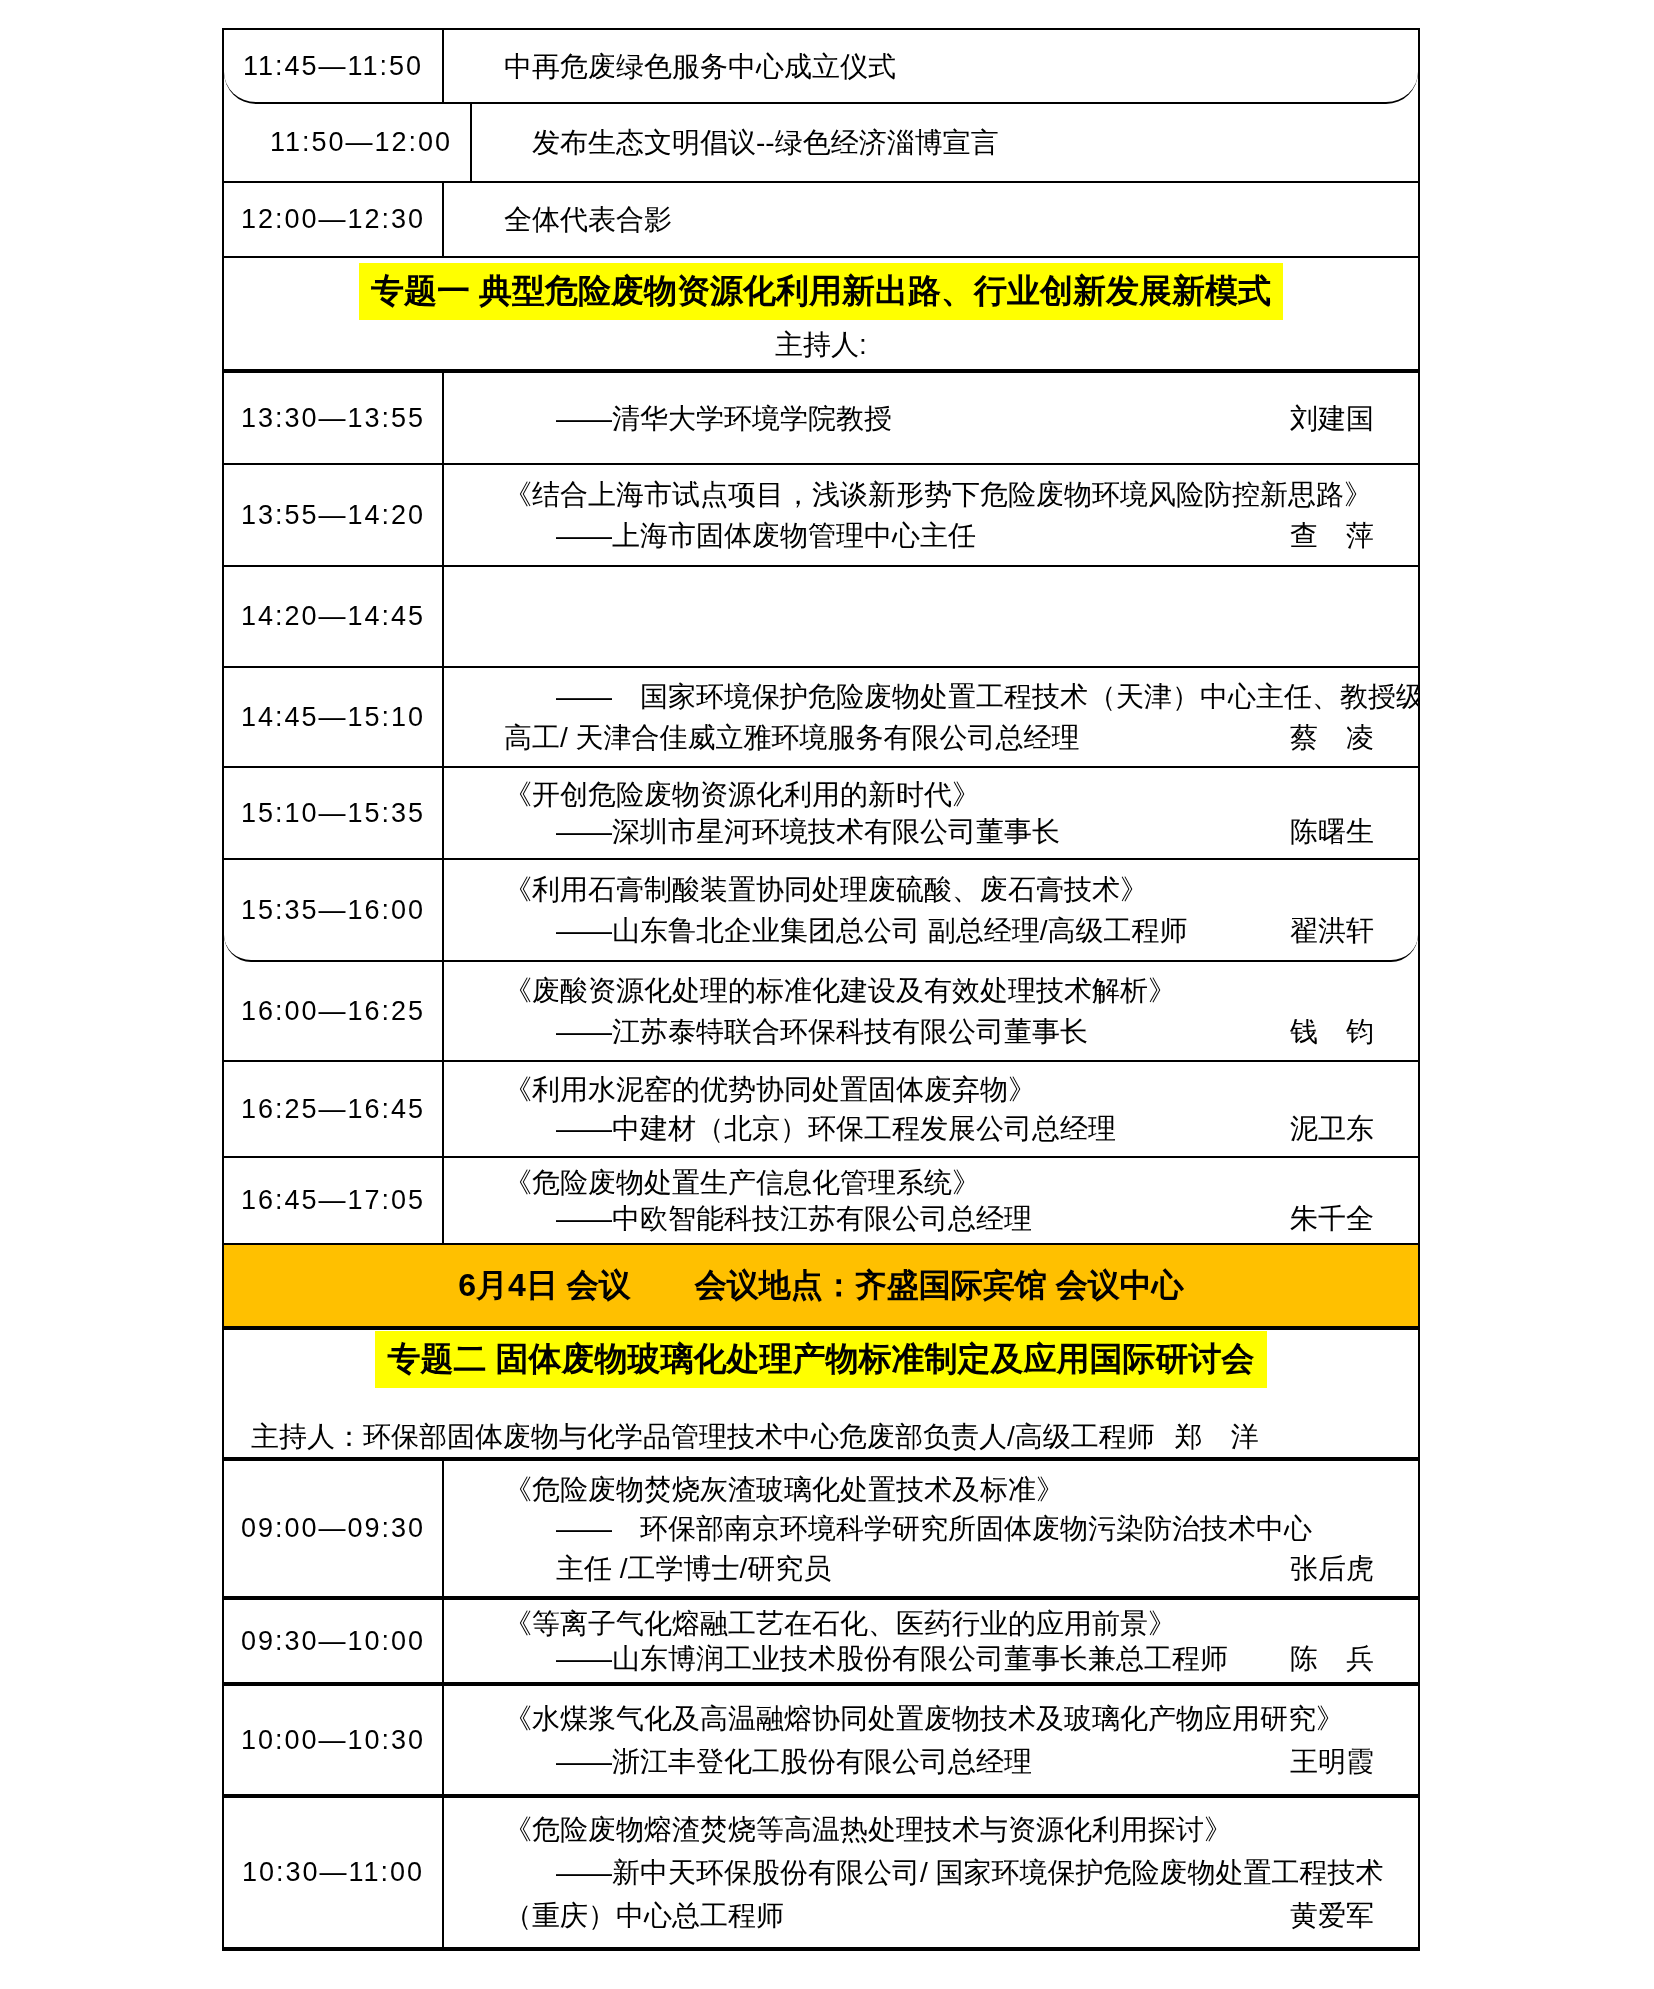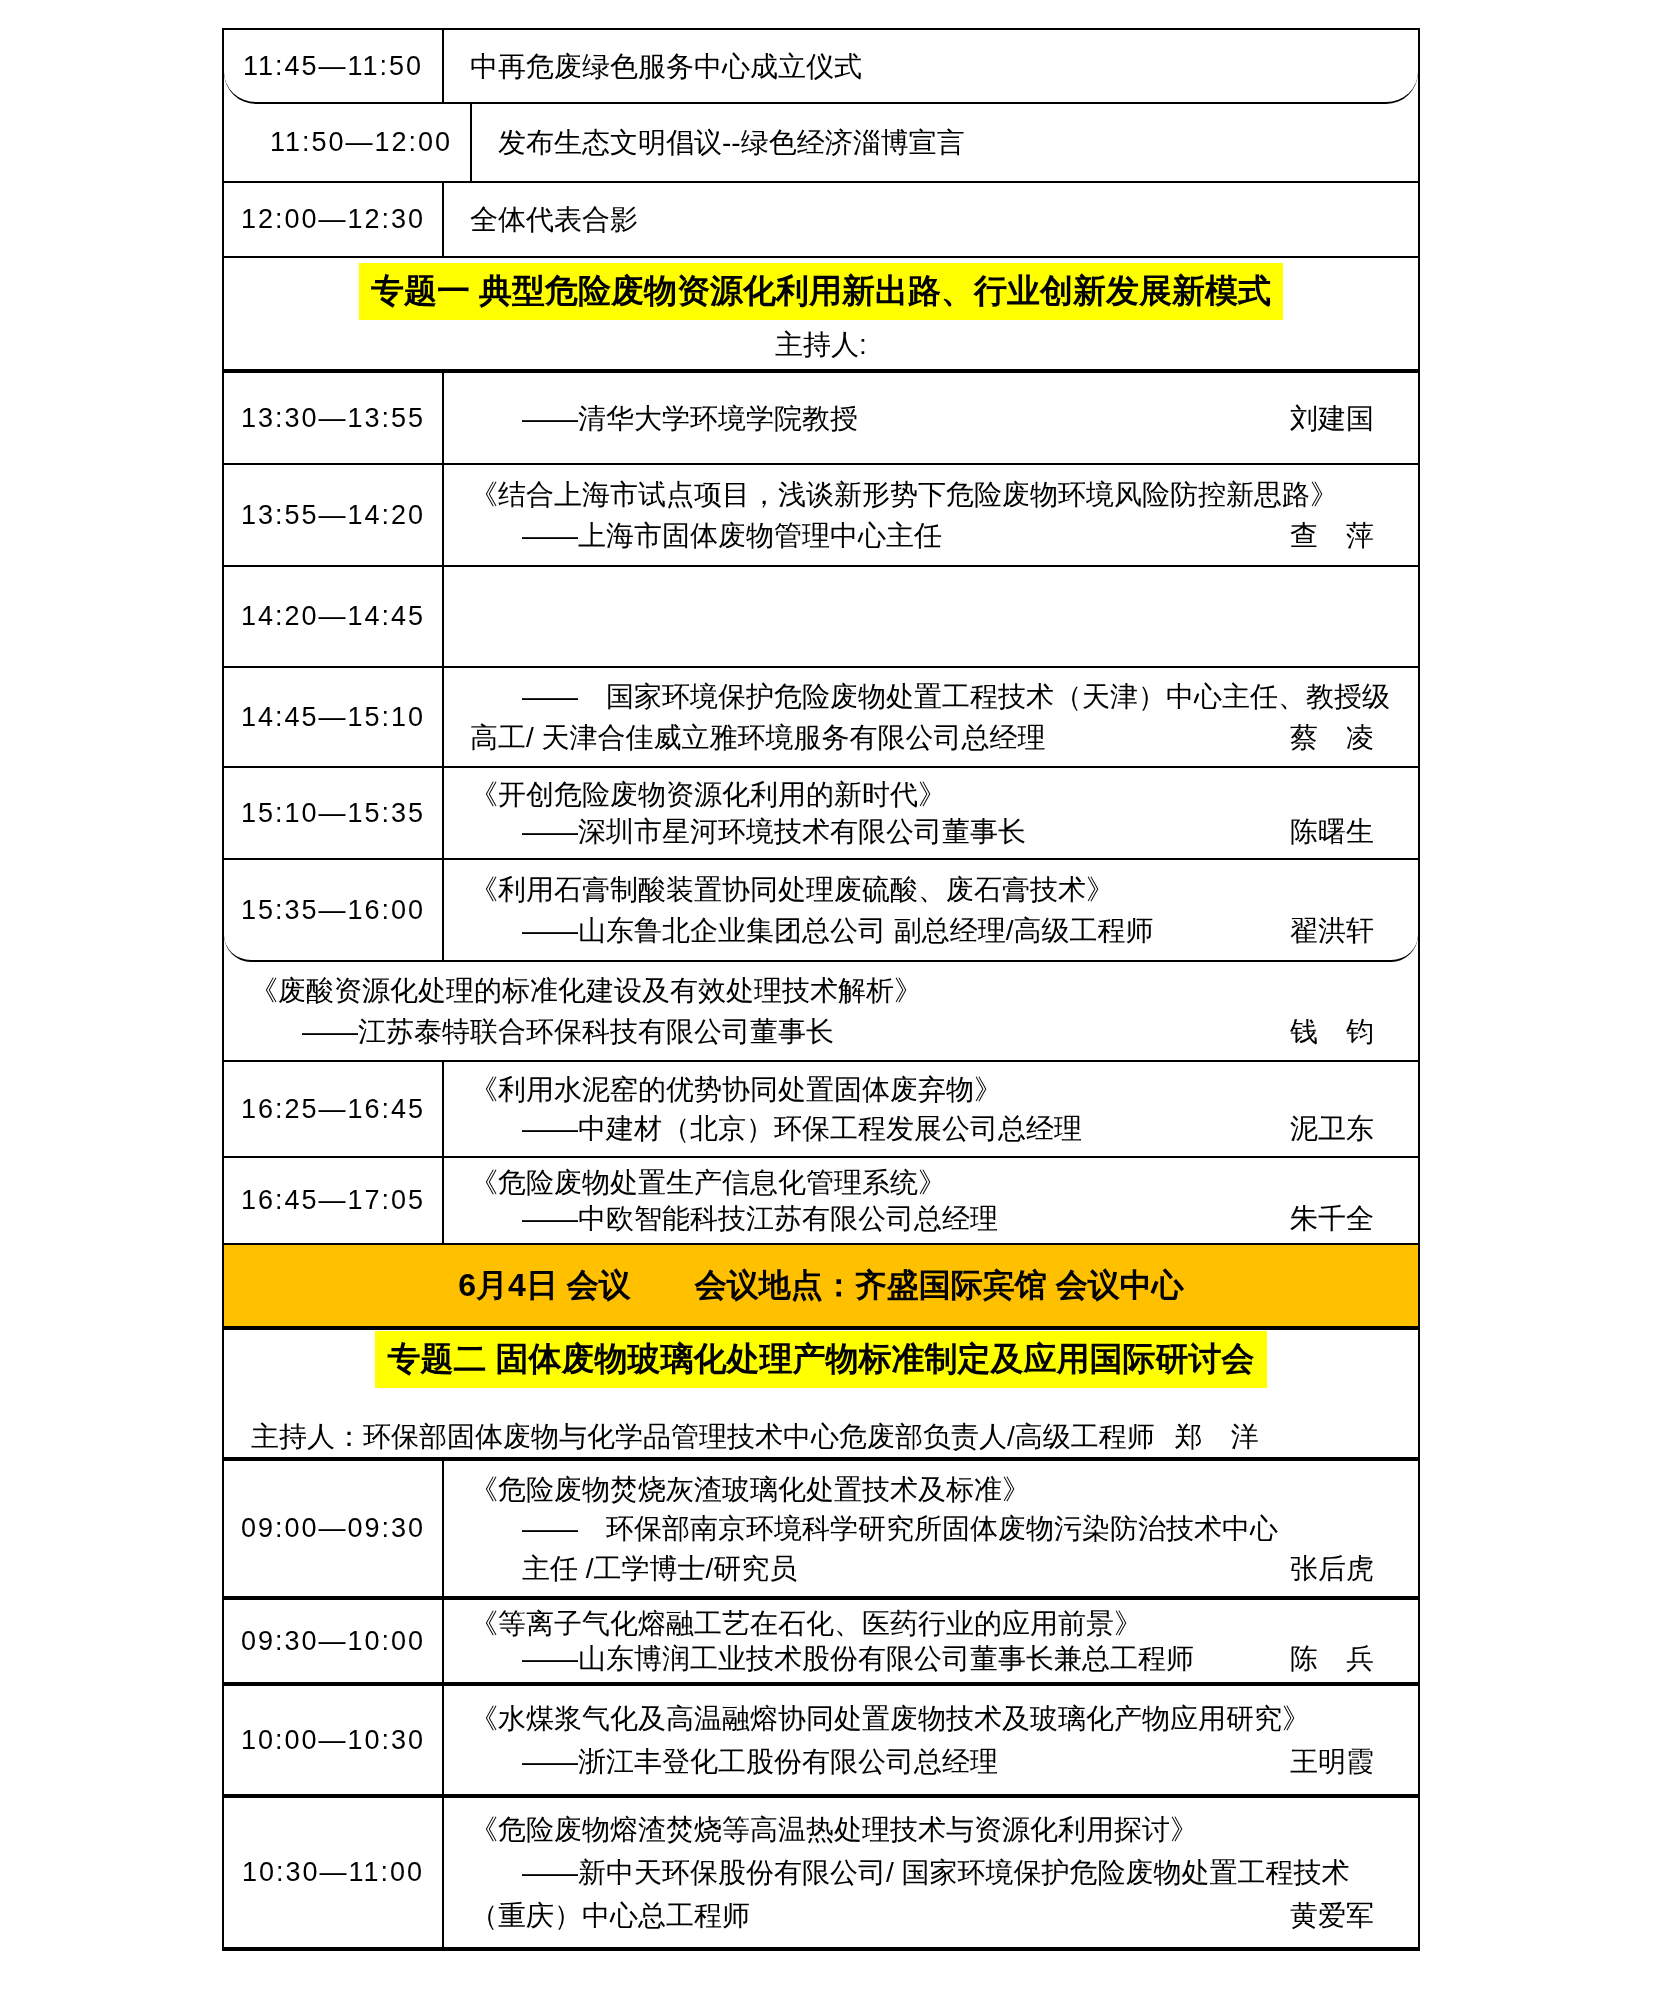--- a/index.html
+++ b/index.html
@@ -49,20 +49,21 @@
     padding:6px 44px 6px 26px;
     font-size:28px;
     overflow:hidden;
   }
   .line{
     display:flex;
     justify-content:space-between;
     align-items:flex-end;
     line-height:1.25;
     white-space:nowrap;
+    margin-left:34px;
   }
   .line.indent{padding-left:52px;}
   .speaker-name{white-space:pre;margin-left:20px;}
   
   .row.topic{
     flex-direction:column;
     align-items:center;
     justify-content:space-evenly;
     text-align:center;
   }
@@ -185,20 +186,21 @@
         <div class="line">
           <span class="txt">《利用石膏制酸装置协同处理废硫酸、废石膏技术》</span>
         </div>
         <div class="line indent">
           <span class="txt">——山东鲁北企业集团总公司 副总经理/高级工程师</span>
           <span class="speaker-name">翟洪轩</span>
         </div>
       </div>
   </div>
     <div class="row session" style="height: 100px;">
+    <div class="time-cell">16:00—16:25</div>
     <div class="content-cell">
         <div class="line">
           <span class="txt">《废酸资源化处理的标准化建设及有效处理技术解析》</span>
         </div>
         <div class="line indent">
           <span class="txt">——江苏泰特联合环保科技有限公司董事长</span>
           <span class="speaker-name">钱　钧</span>
         </div>
       </div>
   </div>

